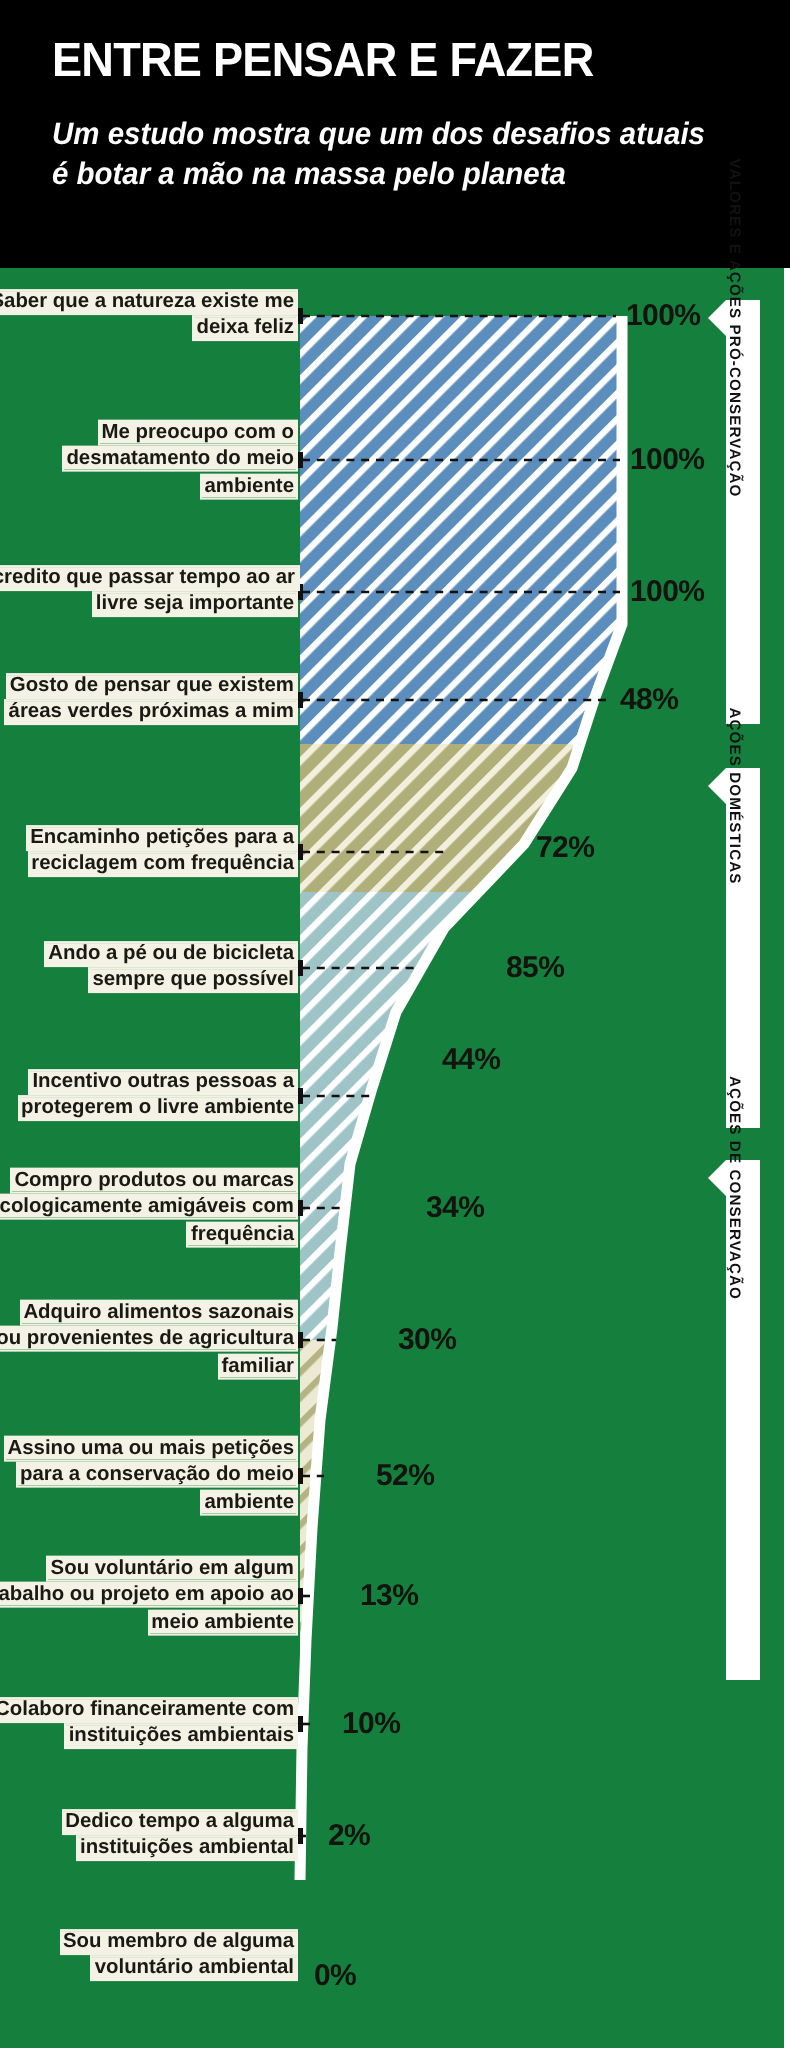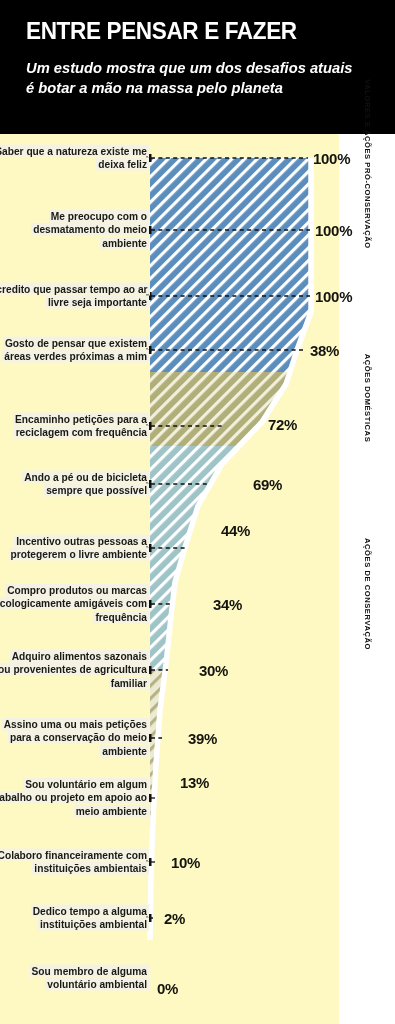--- a/index.html
+++ b/index.html
@@ -4,22 +4,22 @@
 <title>Entre Pensar e Fazer</title>
 <style>
   * { margin:0; padding:0; box-sizing:border-box; }
   html, body {
     width:395px; height:1024px;
     font-family:"Liberation Sans", sans-serif;
     overflow:hidden;
   }
   #page {
     position:relative;
-    width:339px; height:1024px;
-    background:#fef9c3;
+    width:392px; height:1024px;
+    background:#15803d;
   }
 
   
   #header {
     position:absolute; left:0; top:0;
     width:395px; height:134px;
     background:#000000;
     padding:18px 14px 0 26px;
   }
   #title {
@@ -246,28 +246,28 @@
     <div class="row-label" style="top:536px"><span>Adquiro alimentos sazonais e/ou provenientes de agricultura familiar</span></div>
     <div class="row-label" style="top:604px"><span>Assino uma ou mais petições para a conservação do meio ambiente</span></div>
     <div class="row-label" style="top:664px"><span>Sou voluntário em algum trabalho ou projeto em apoio ao meio ambiente</span></div>
     <div class="row-label" style="top:728px"><span>Colaboro financeiramente com instituições ambientais</span></div>
     <div class="row-label" style="top:784px"><span>Dedico tempo a alguma instituições ambiental</span></div>
     <div class="row-label" style="top:844px"><span>Sou membro de alguma voluntário ambiental</span></div>
 
     <div class="row-value" style="left:313px; top:24px">100%</div>
     <div class="row-value" style="left:315px; top:96px">100%</div>
     <div class="row-value" style="left:315px; top:162px">100%</div>
-    <div class="row-value" style="left:310px; top:216px">38%</div>
+    <div class="row-value" style="left:310px; top:216px">48%</div>
     <div class="row-value" style="left:268px; top:290px">72%</div>
-    <div class="row-value" style="left:253px; top:350px">69%</div>
+    <div class="row-value" style="left:253px; top:350px">85%</div>
     <div class="row-value" style="left:221px; top:396px">44%</div>
     <div class="row-value" style="left:213px; top:470px">34%</div>
     <div class="row-value" style="left:199px; top:536px">30%</div>
-    <div class="row-value" style="left:188px; top:604px">39%</div>
-    <div class="row-value" style="left:180px; top:648px">13%</div>
+    <div class="row-value" style="left:188px; top:604px">52%</div>
+    <div class="row-value" style="left:180px; top:664px">13%</div>
     <div class="row-value" style="left:171px; top:728px">10%</div>
     <div class="row-value" style="left:164px; top:784px">2%</div>
     <div class="row-value" style="left:157px; top:854px">0%</div>
 
     <div class="cat-bar" style="left:363px; top:16px; height:212px">
       <div class="cat-arrow"></div>
       <div class="cat-text">VALORES E AÇÕES PRÓ-CONSERVAÇÃO</div>
     </div>
 
     <div class="cat-bar" style="left:363px; top:250px; height:180px">

